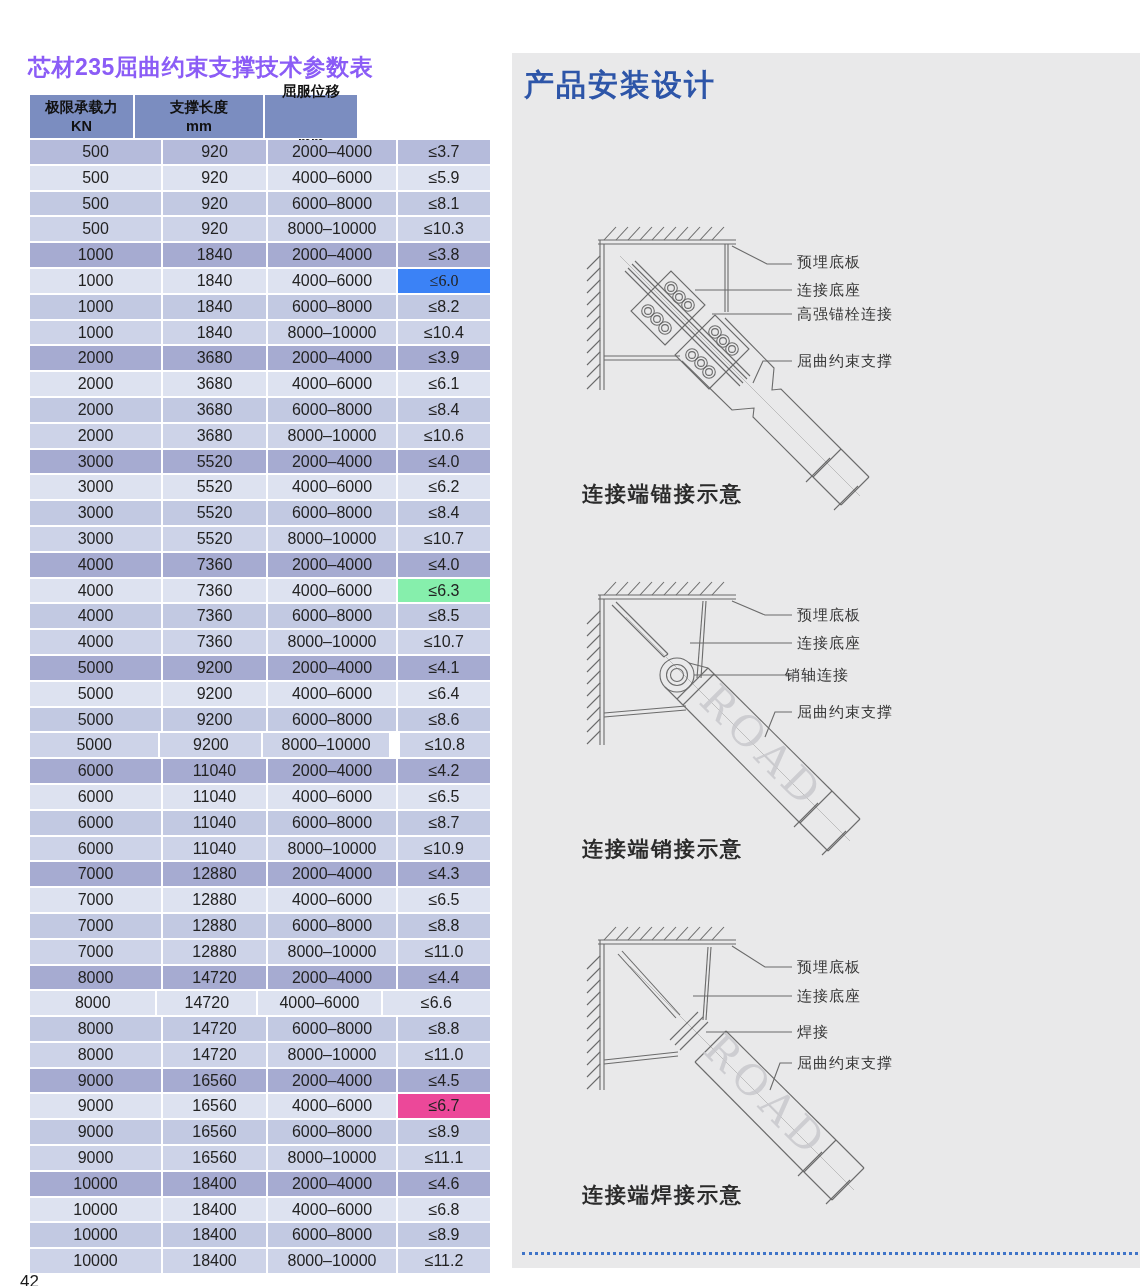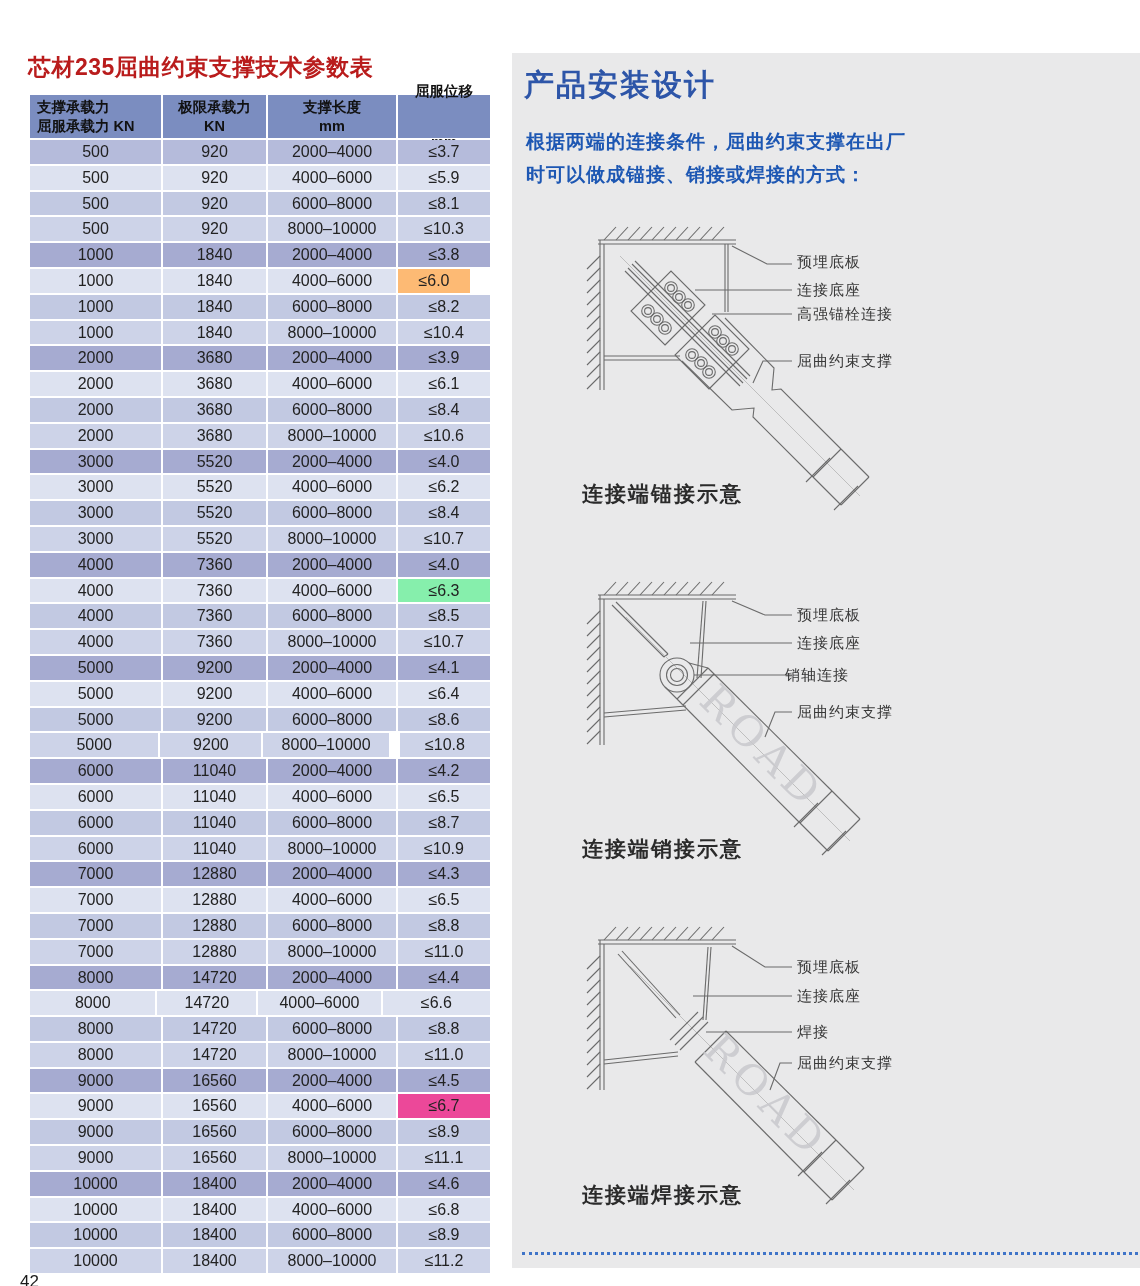--- a/index.html
+++ b/index.html
@@ -1,21 +1,21 @@
 <!DOCTYPE html>
 <html><head>
 <meta charset="utf-8">
 <style>
   html,body{margin:0;padding:0;background:#fff;}
   body{width:1140px;height:1286px;position:relative;overflow:hidden;
        font-family:"Liberation Sans","DejaVu Sans",sans-serif;}
   .abs{position:absolute;}
 
   
-  #left-title{left:28px;top:52px;font-size:23px;font-weight:bold;color:#b91c1c;letter-spacing:0.5px;}
+  #left-title{left:28px;top:52px;font-size:23px;font-weight:bold;color:#8b5cf6;letter-spacing:0.5px;}
   #param-table{left:30px;top:95px;width:460px;}
   .thead{display:flex;height:45px;}
   .th{background:#7b8dc0;color:#111;font-size:14.5px;font-weight:bold;line-height:1.3;
       display:flex;flex-direction:column;justify-content:center;align-items:center;
       box-sizing:border-box;border-right:2px solid #fff;border-bottom:2px solid #fff;}
   .th:last-child{border-right:none;gap:32px;}
   .th.first{align-items:flex-start;padding-left:7px;}
   #tbody .trow{display:flex;height:25.8px;}
   #tbody .td{box-sizing:border-box;border-right:2px solid #fff;border-bottom:2px solid #fff;
       font-size:16px;color:#222;text-align:center;line-height:23.6px;overflow:hidden;}
@@ -38,24 +38,20 @@
   #dotted-rule{left:10px;top:1199px;width:616px;height:0;border-top:3px dotted #3f74c8;}
   #page-number{left:20px;top:1272px;font-size:17px;color:#1a1a1a;}
 </style>
 </head>
 <body>
 
 <div class="abs" id="left-title">芯材235屈曲约束支撑技术参数表</div>
 
 <div class="abs" id="param-table">
   <div class="thead">
-    <div class="th first" style="width:133px">
-      <span>支撑承载力</span>
-      <span>屈服承载力  KN</span>
-    </div>
     <div class="th" style="width:105px">
       <span>极限承载力</span>
       <span>KN</span>
     </div>
     <div class="th" style="width:130px">
       <span>支撑长度</span>
       <span>mm</span>
     </div>
     <div class="th" style="width:92px">
       <span>屈服位移</span>
@@ -90,21 +86,21 @@
       <div class="trow">
         <div class="td" style="width: 133px; background: rgb(166, 171, 209);">1000</div>
         <div class="td" style="width: 105px; background: rgb(166, 171, 209);">1840</div>
         <div class="td" style="width: 130px; background: rgb(166, 171, 209);">2000–4000</div>
         <div class="td" style="width: 92px; background: rgb(166, 171, 209);">≤3.8</div>
       </div>
       <div class="trow">
         <div class="td" style="width: 133px; background: rgb(221, 226, 240);">1000</div>
         <div class="td" style="width: 105px; background: rgb(221, 226, 240);">1840</div>
         <div class="td" style="width: 130px; background: rgb(221, 226, 240);">4000–6000</div>
-        <div class="td" style="width: 72px; background: #fdba74;">≤6.0</div>
+        <div class="td" style="width: 92px; background: #3b82f6; font-family: Liberation Serif, serif;">≤6.0</div>
       </div>
       <div class="trow">
         <div class="td" style="width: 133px; background: rgb(194, 201, 226);">1000</div>
         <div class="td" style="width: 105px; background: rgb(194, 201, 226);">1840</div>
         <div class="td" style="width: 130px; background: rgb(194, 201, 226);">6000–8000</div>
         <div class="td" style="width: 92px; background: rgb(194, 201, 226);">≤8.2</div>
       </div>
       <div class="trow">
         <div class="td" style="width: 133px; background: rgb(205, 211, 232);">1000</div>
         <div class="td" style="width: 105px; background: rgb(205, 211, 232);">1840</div>
@@ -327,24 +323,20 @@
         <div class="td" style="width: 130px; background: rgb(205, 211, 232);">8000–10000</div>
         <div class="td" style="width: 92px; background: rgb(205, 211, 232);">≤11.2</div>
       </div>
     </div>
 </div>
 
 <div class="abs" id="page-number">42</div>
 
 <div class="abs" id="panel">
   <div class="abs" id="panel-title">产品安装设计</div>
-  <div class="abs" id="intro">
-    <div>根据两端的连接条件，屈曲约束支撑在出厂</div>
-    <div>时可以做成锚接、销接或焊接的方式：</div>
-  </div>
 
   <svg class="dg" style="left:48px;top:167px" width="580" height="310">
     <g>
       <line x1="38" y1="20" x2="176" y2="20"></line>
         <line x1="38" y1="24" x2="176" y2="24"></line>
       <g class="hatch-c">
           <line x1="44" y1="20" x2="56" y2="7"></line>
           <line x1="56" y1="20" x2="68" y2="7"></line>
           <line x1="68" y1="20" x2="80" y2="7"></line>
           <line x1="80" y1="20" x2="92" y2="7"></line>

